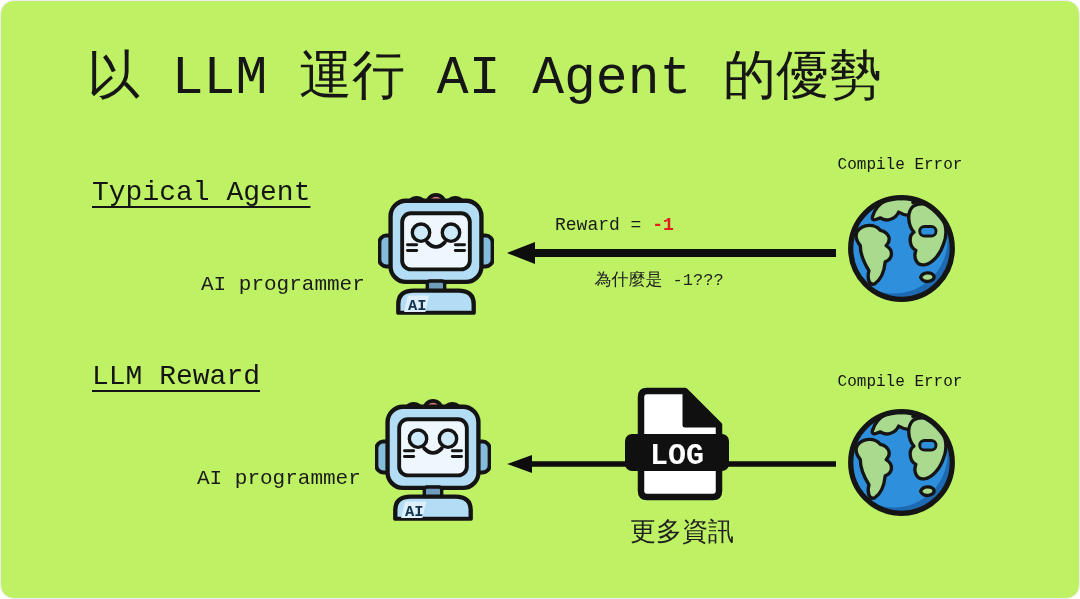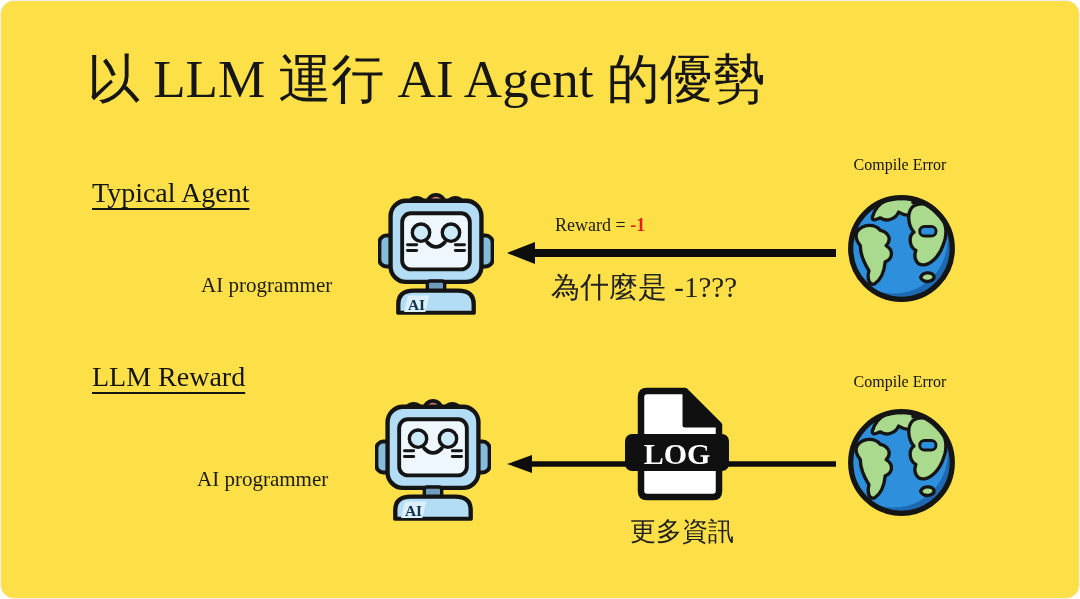--- a/index.html
+++ b/index.html
@@ -1,24 +1,24 @@
 <!DOCTYPE html>
 <html><head>
 <meta charset="utf-8">
 <style>
   html,body{margin:0;padding:0;background:#ffffff;}
   .slide{
     position:relative;
     width:1080px;height:599px;
-    background:#fde047;
+    background:#bef264;
     border:1px solid #ededed;
     border-radius:14px;
     box-sizing:border-box;
     overflow:hidden;
-    font-family:Liberation Serif, serif;
+    font-family:Liberation Mono, monospace;
     color:#1b1b1b;
   }
   .abs{position:absolute;}
   .slide-title{
     left:86px;top:48px;
     font-size:53px;line-height:1.15;
     font-weight:400;color:#161616;
     white-space:nowrap;
   }
   .section-heading{
@@ -39,22 +39,22 @@
     font-size:16px;color:#141414;text-align:center;white-space:nowrap;
   }
   .env-label-1{left:818px;top:155px;width:162px;}
   .env-label-2{left:818px;top:372px;width:162px;}
   .reward-line{
     left:554px;top:214px;width:235px;
     font-size:18px;text-align:left;white-space:pre;
   }
   .reward-value{color:#e21d1d;font-weight:700;}
   .question-line{
-    left:550px;top:267px;width:250px;
-    font-size:29px;color:#222;text-align:left;white-space:nowrap;
+    left:533px;top:267px;width:250px;
+    font-size:17px;color:#222;text-align:center;white-space:nowrap;
   }
   .note-line{
     left:601px;top:493px;width:160px;
     font-size:26px;color:#1f1f1f;text-align:center;white-space:nowrap;margin-top:20px;
   }
   .arrow-1{left:504px;top:238px;}
   .arrow-2{left:504px;top:450px;}
   .robot-1{left:377px;top:186px;}
   .robot-2{left:374px;top:392px;}
   .earth-1{left:843px;top:190px;}

